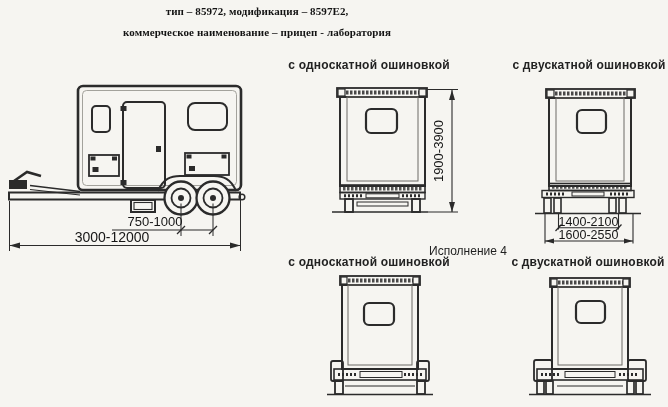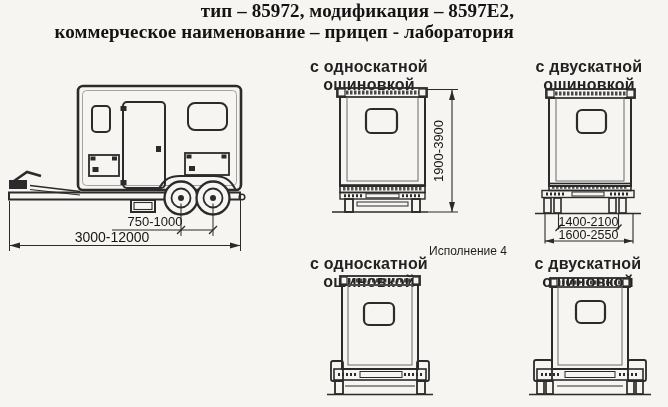--- a/index.html
+++ b/index.html
@@ -2,32 +2,32 @@
 <html><head>
 <meta charset="utf-8">
 <style>
   html,body{margin:0;padding:0;background:#e8e7e3;}
   .page{
     position:relative;width:668px;height:407px;margin:0 auto;
     background:#f6f5f1;overflow:hidden;
     font-family:"Liberation Sans",sans-serif;color:#1b1b1b;
   }
   .title-block{
-    position:absolute;top:1px;left:0;width:514px;text-align:right;
+    position:absolute;top:1px;left:0;width:514px;text-align:center;
     font-family:"Liberation Serif",serif;font-weight:bold;
-    font-size:19px;line-height:20.5px;color:#131313;
+    font-size:11px;line-height:20.5px;color:#131313;
     letter-spacing:.1px;
   }
   .variant-label{
     position:absolute;width:160px;text-align:center;
     font-size:12px;color:#1f1f1f;
   }
   .tire-label{
     position:absolute;width:172px;text-align:center;
-    font-size:16px;font-weight:bold;color:#222;letter-spacing:.2px;
+    font-size:12px;font-weight:bold;color:#222;letter-spacing:.2px;
   }
   #v1-label{left:345px;top:45px;}
   #v2-label{left:388px;top:244px;}
   #v1-single-label{left:283px;top:58px;}
   #v1-dual-label{left:503px;top:58px;}
   #v2-single-label{left:283px;top:255px;}
   #v2-dual-label{left:502px;top:255px;}
   svg.drawing{position:absolute;left:0;top:0;}
   svg.drawing text{
     font-family:"Liberation Sans",sans-serif;fill:#161616;

